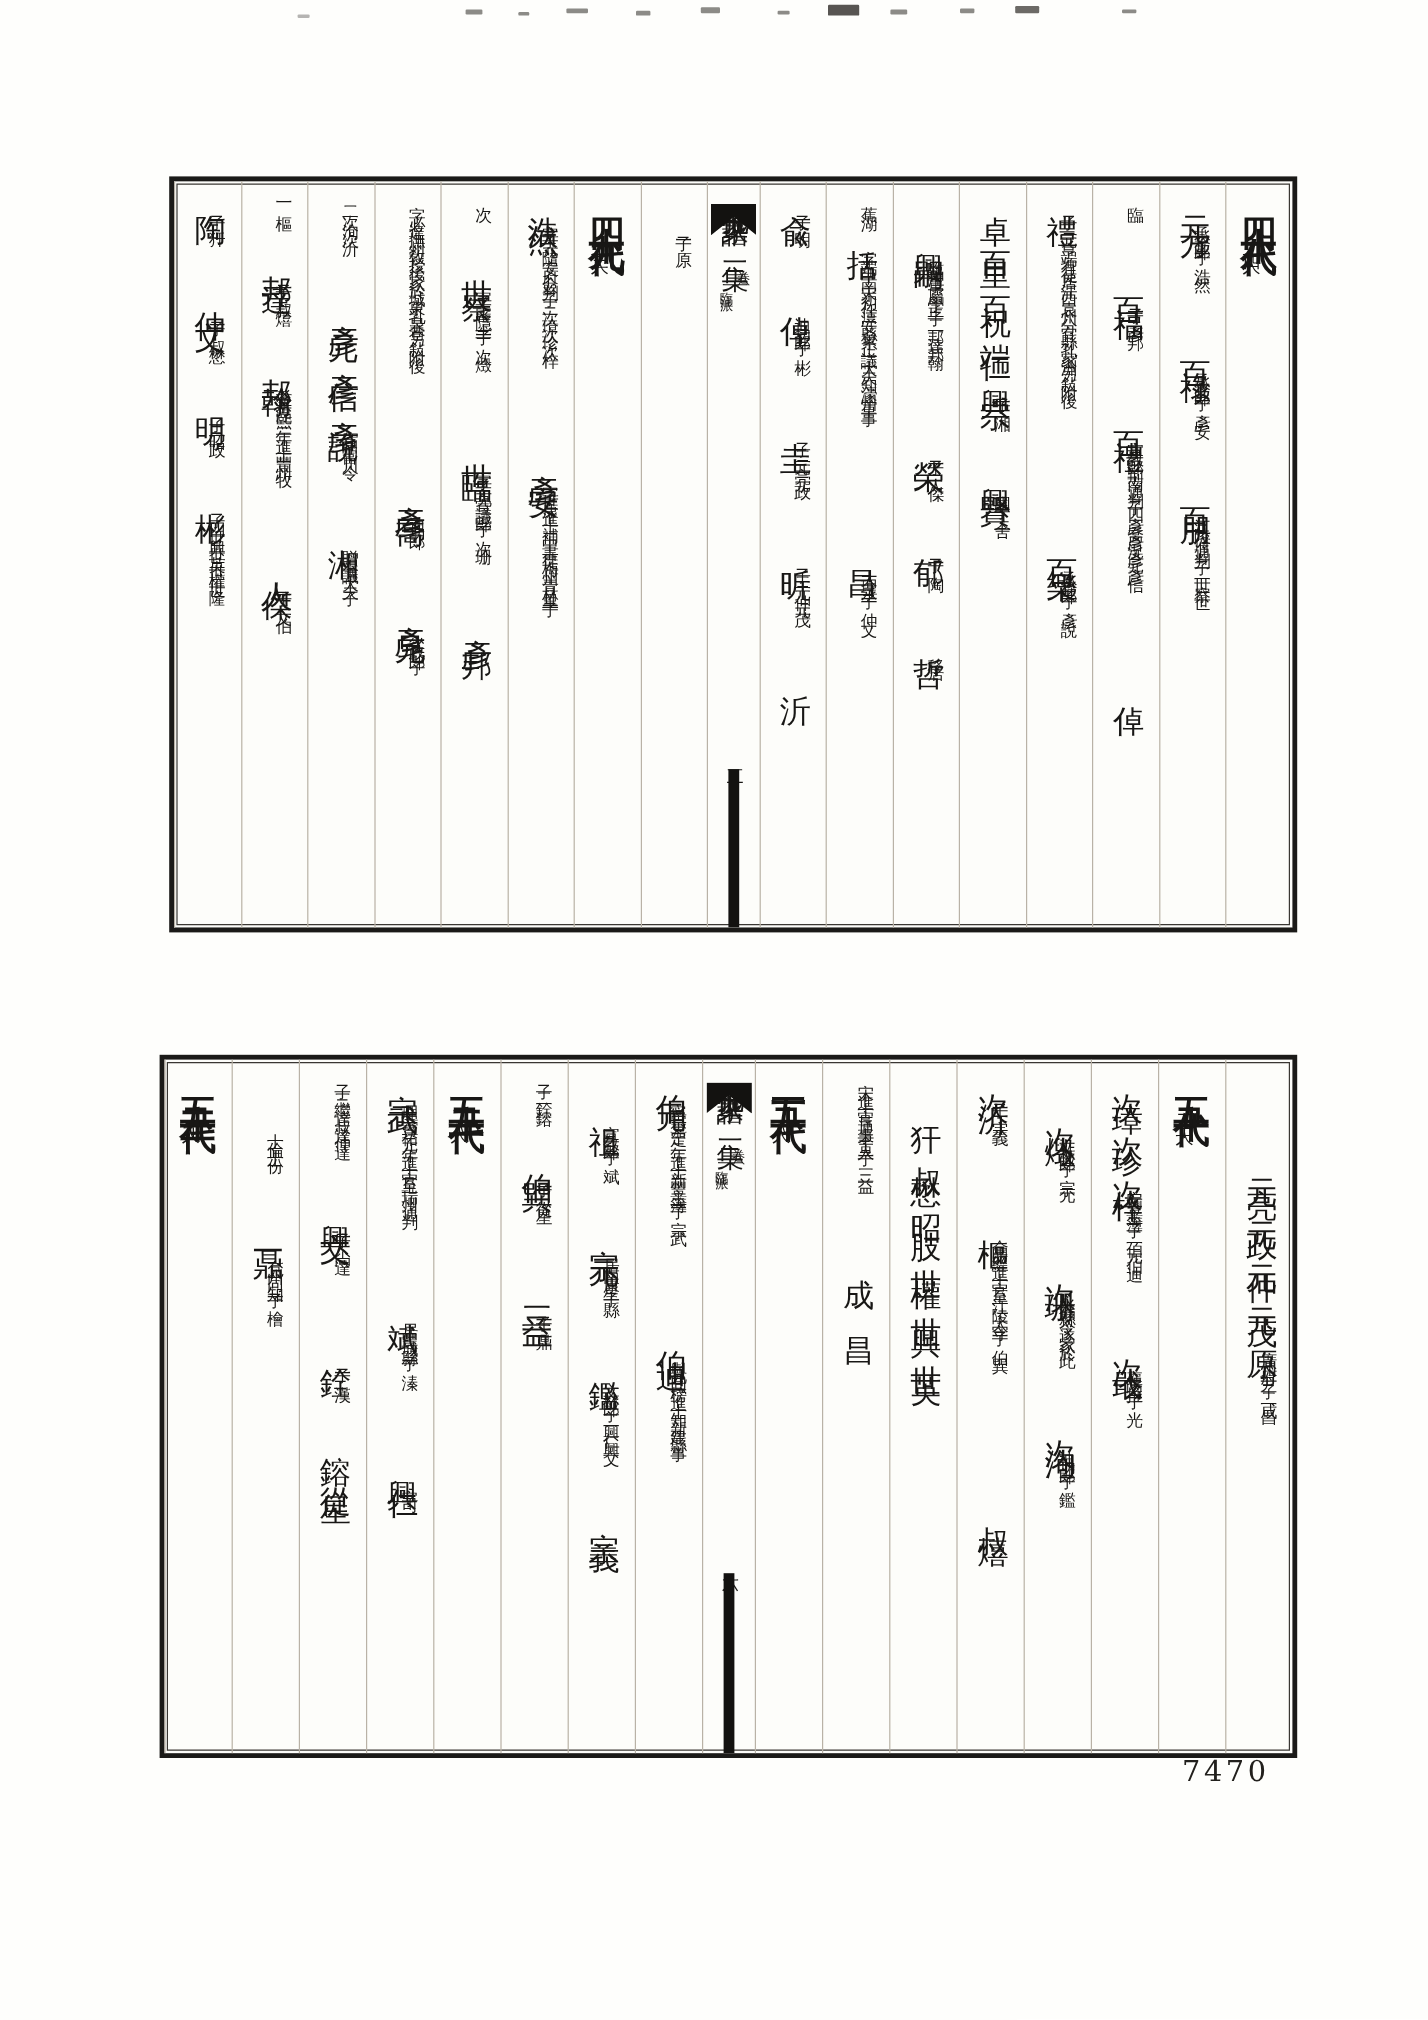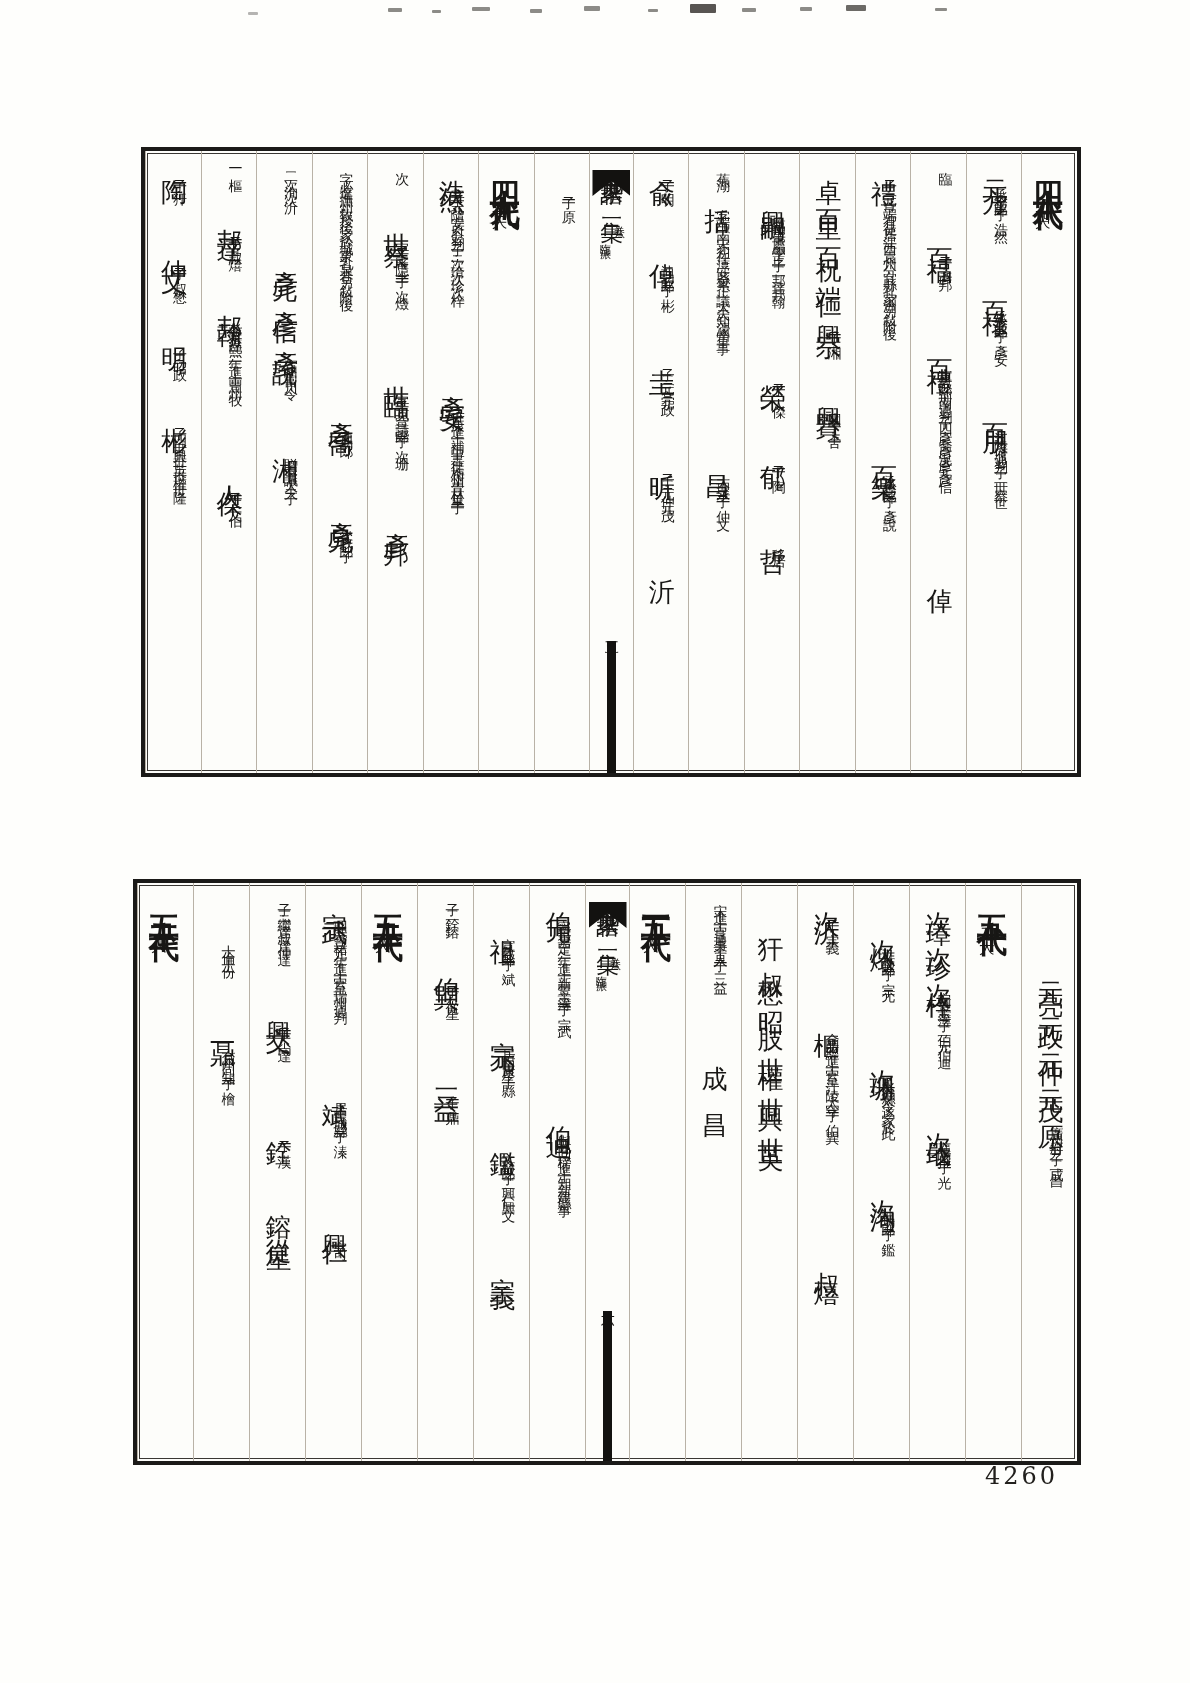--- a/index.html
+++ b/index.html
@@ -107,14 +107,14 @@
         <div class="col"><span class="g" style="inline-size: 26px;"></span><span class="n">祖</span><span class="a" style="inline-size: 69px;">宣敎郎子一斌</span><span class="g" style="inline-size: 24px;"></span><span class="n">宗元</span><span class="a" style="inline-size: 69px;">居南康星子縣</span><span class="g" style="inline-size: 24px;"></span><span class="n">鑑</span><span class="a" style="inline-size: 111px;">文林郎子二興仁興文</span><span class="g" style="inline-size: 4px;"></span><span class="n">宗義</span></div>
         <div class="col"><span class="a" style="inline-size: 48px;">子二銓鎔</span><span class="g" style="inline-size: 16px;"></span><span class="n">伯巽</span><span class="a" style="inline-size: 48px;">子一從星</span><span class="g" style="inline-size: 45px;"></span><span class="n">三益</span><span class="a" style="inline-size: 48px;">子一鼎一</span></div>
         <div class="col"><span class="h1">五十二代</span><span class="h2">八人</span></div>
         <div class="col"><span class="n">宗武</span><span class="a" style="inline-size: 153px;">理宗寶祐元年進士官至瑞州通判</span><span class="g" style="inline-size: 20px;"></span><span class="n">斌</span><span class="a" style="inline-size: 90px;">居豐城縣子一溱</span><span class="g" style="inline-size: 30px;"></span><span class="n">興仁</span><span class="a" style="inline-size: 27px;">字司</span></div>
         <div class="col"><span class="a" style="inline-size: 90px;">子三繼達叔達仲達</span><span class="g" style="inline-size: 16px;"></span><span class="n">興文</span><span class="a" style="inline-size: 48px;">子一尙達</span><span class="g" style="inline-size: 55px;"></span><span class="n">銓</span><span class="a" style="inline-size: 48px;">子一漢</span><span class="g" style="inline-size: 16px;"></span><span class="n">鎔</span><span class="g" style="inline-size: 16px;"></span><span class="n">從星</span></div>
         <div class="col"><span class="g" style="inline-size: 40px;"></span><span class="a" style="inline-size: 48px;">士倫士份</span><span class="g" style="inline-size: 40px;"></span><span class="n">鼎一</span><span class="a" style="inline-size: 90px;">兗州同知子一檜</span></div>
         <div class="col"><span class="h1">五十三代</span><span class="h2">九人</span></div>
       </div>
     </div>
 
-  <div class="pagenum">4260</div>
+  <div class="pagenum">7470</div>
 </div>
 
 </body></html>

